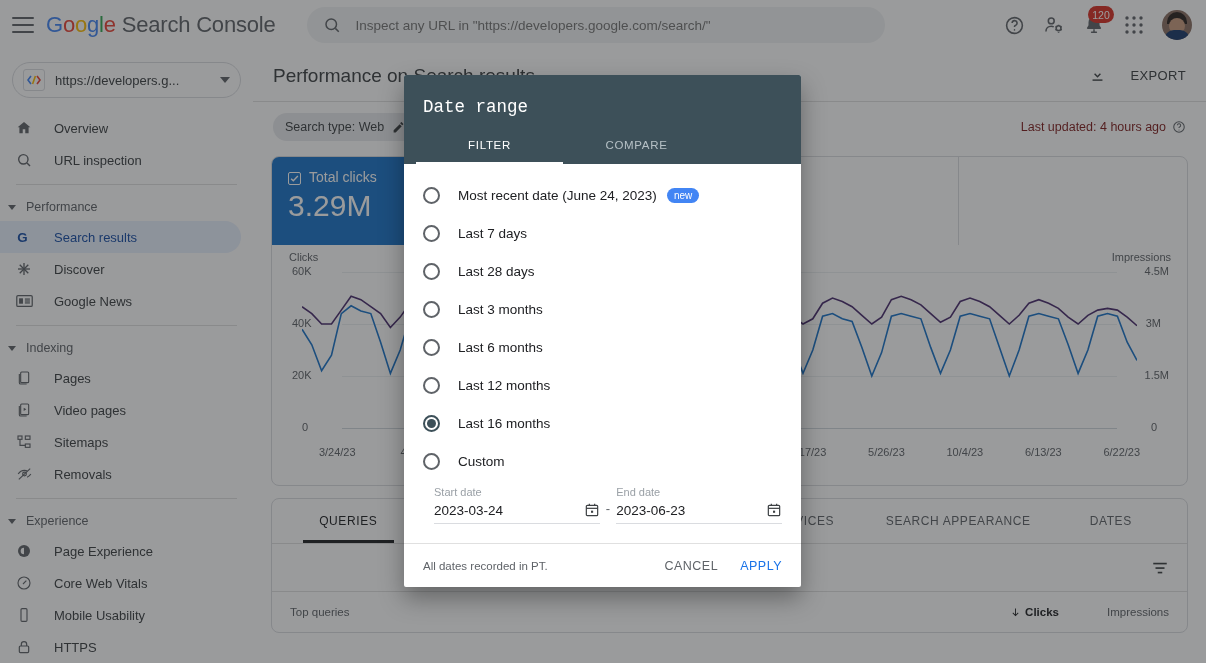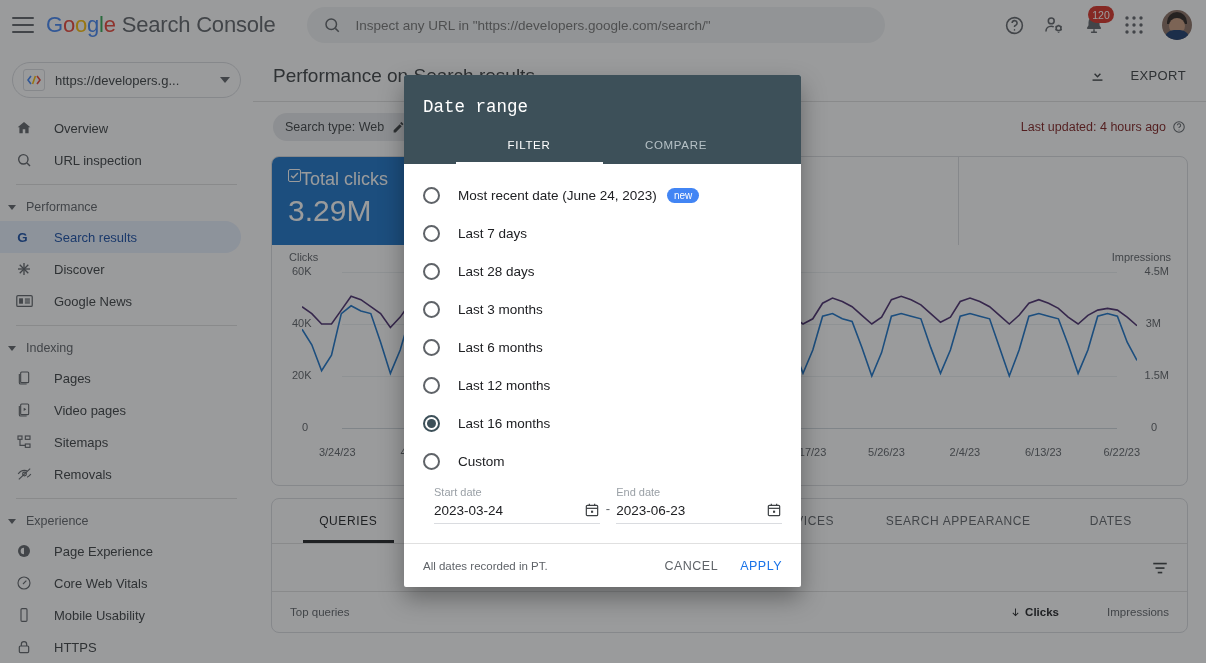--- a/index.html
+++ b/index.html
@@ -86,21 +86,21 @@
           padding: 0 12px; font-size: 12.5px; color:#3c4043; gap: 8px; cursor: pointer; }
   .lastupd { margin-left: auto; display:flex; align-items:center; gap:6px; font-size: 12.5px; color:#7f1d1d; }
 
   .card { margin: 4px 18px 0 18px; border: 1px solid #dadce0; border-radius: 8px; background: #fff; overflow: hidden; }
 
   .metric-row { display: flex; height: 88px; }
   .metric {
     flex: 1; border-right: 1px solid #dadce0; padding: 12px 16px; position: relative; cursor: pointer;
   }
   .metric.sel-blue { background:#1a73c8; }
-  .metric .mname { font-size: 18px; display:flex; align-items:flex-start; gap:0; }
+  .metric .mname { font-size: 14px; display:flex; align-items:flex-end; gap:8px; }
   .metric .mval { font-size: 30px; margin-top: 4px; }
   .metric.sel-blue .mname, .metric.sel-blue .mval { color:#fff; }
   .metric .qm { position:absolute; right:12px; bottom:10px; }
   .checkbox { width: 13px; height: 13px; border: 1.6px solid #fff; border-radius: 2px;
               display:flex;align-items:center;justify-content:center; }
 
   .chart-wrap { height: 215px; position: relative; padding: 10px 40px 0 40px; }
   .axis-title { position:absolute; font-size:11px; color:#5f6368; }
   .ytick { position:absolute; font-size:11px; color:#5f6368; }
   .gridline { position:absolute; left:70px; right:70px; height:1px; background:#eceff1; }
@@ -123,21 +123,21 @@
   #scrim { position:absolute; inset:0; background: rgba(32,33,36,0.45); }
 
   
   #dialog {
     position:absolute; left: 404px; top: 75px; width: 397px; height: 512px;
     background: #fff; border-radius: 2px; box-shadow: 0 11px 25px rgba(0,0,0,.35);
     display:flex; flex-direction:column; overflow:hidden;
   }
   .dlg-head { background: #3d5059; height: 89px; position:relative; }
   .dlg-title { color:#fff; font-size: 17.5px; padding: 22px 0 0 19px; font-family: Liberation Mono, monospace; }
-  .dlg-tabs { position:absolute; bottom:0; left:0; right:0; display:flex; height: 38px; justify-content: center; }
+  .dlg-tabs { position:absolute; bottom:0; left:12px; right:0; display:flex; height: 38px; }
   .dlg-tab { width: 147px; display:flex; align-items:center; justify-content:center;
              font-size: 11.5px; letter-spacing:.7px; color:#b6c1c6; cursor:pointer; position:relative; }
   .dlg-tab.active { color:#fff; }
   .dlg-tab.active::after { content:''; position:absolute; left:0; right:0; bottom:0; height:2.5px; background:#fff; }
   .dlg-body { flex:1; padding: 12px 0 0 0; overflow:hidden; }
   .opt { height: 38px; display:flex; align-items:center; padding-left: 19px; cursor:pointer; }
   .radio { width: 17px; height: 17px; border-radius:50%; border: 2px solid #5f6368;
            display:flex; align-items:center; justify-content:center; flex:none; }
   .opt.checked .radio { border-color:#3d5059; }
   .opt.checked .radio::after { content:''; width:9px; height:9px; border-radius:50%; background:#3d5059; }
@@ -492,21 +492,21 @@
 
           <div class="xlabels" style="padding:0 26px;">
               <span>3/24/23</span>
               <span>4/2/23</span>
               <span>4/11/23</span>
               <span>4/20/23</span>
               <span>4/29/23</span>
               <span>5/8/23</span>
               <span>5/17/23</span>
               <span>5/26/23</span>
-              <span>2/4/23</span>
+              <span>10/4/23</span>
               <span>6/13/23</span>
               <span>6/22/23</span>
             </div>
         </div>
       </div>
 
       <div class="card" style="margin-top:12px;">
         <div class="tabs">
             <div class="tab active">QUERIES</div>
             <div class="tab">PAGES</div>

